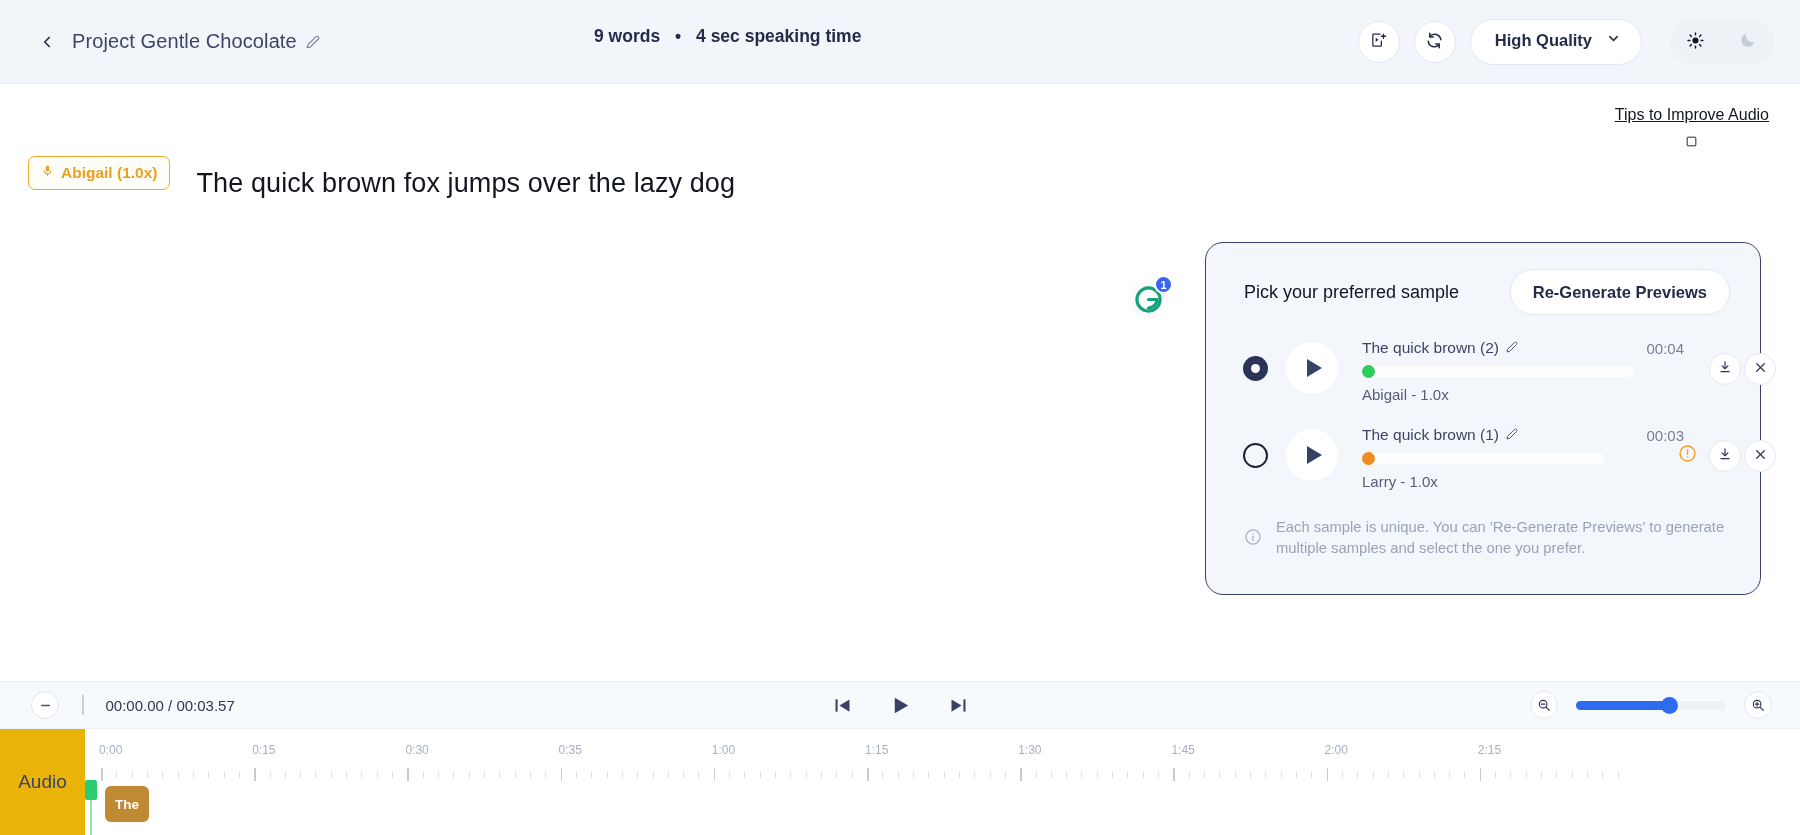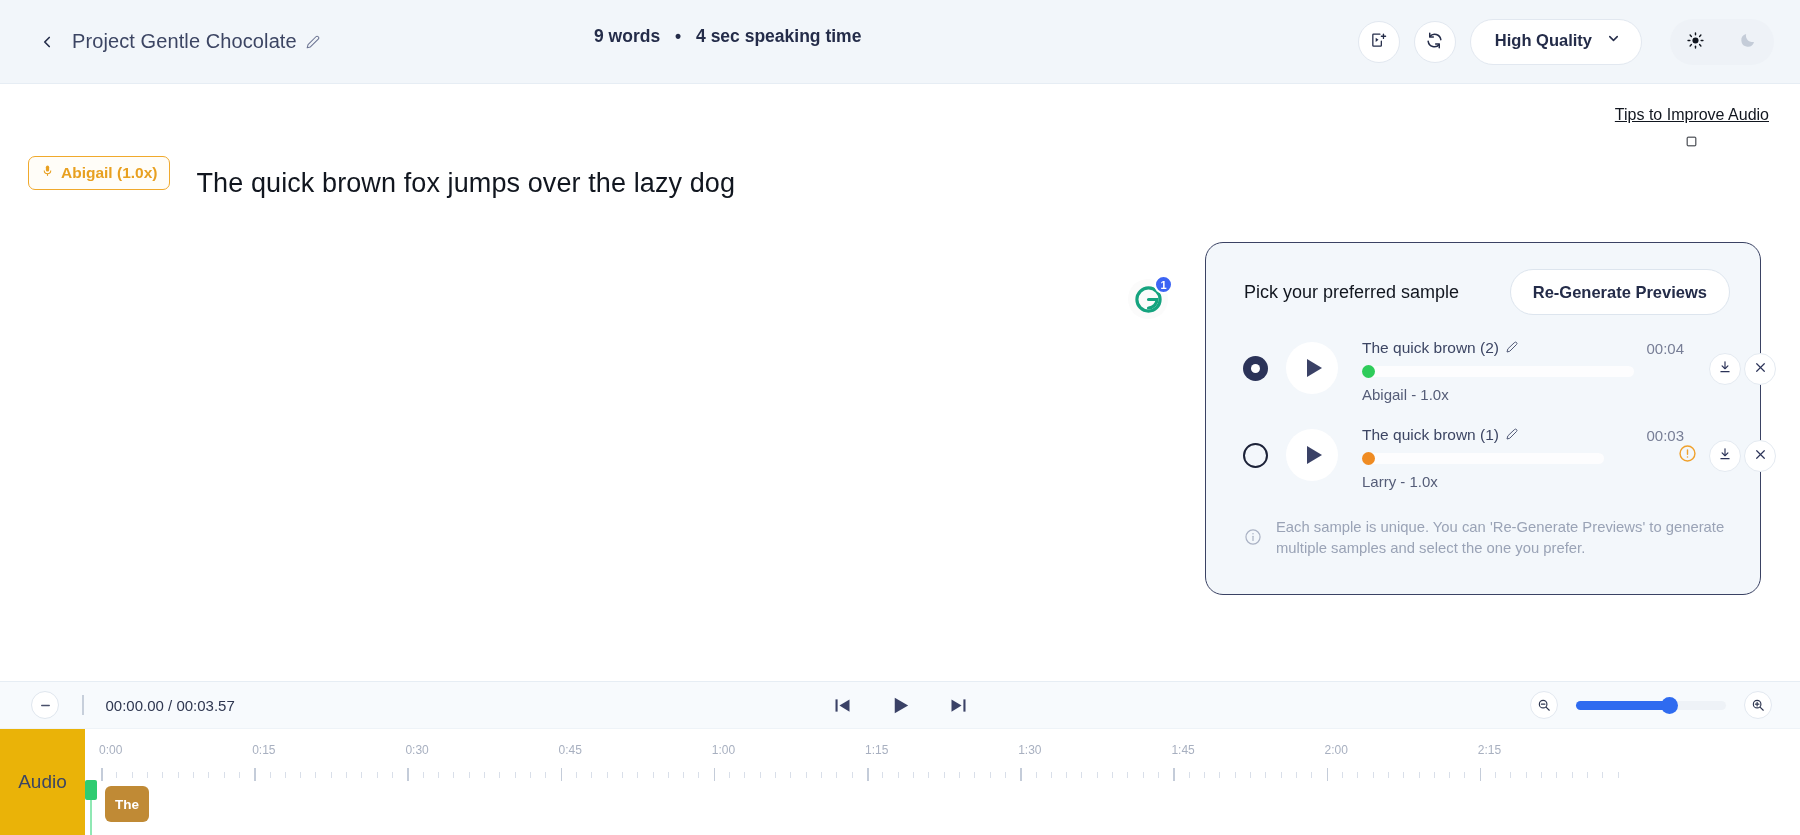--- a/index.html
+++ b/index.html
@@ -500,21 +500,21 @@
         <div class="tick major" style="left: 322.4px;"></div>
         <div class="tick minor" style="left: 337.72px;"></div>
         <div class="tick minor" style="left: 353.04px;"></div>
         <div class="tick minor" style="left: 368.36px;"></div>
         <div class="tick minor" style="left: 383.68px;"></div>
         <div class="tick minor" style="left: 399px;"></div>
         <div class="tick minor" style="left: 414.32px;"></div>
         <div class="tick minor" style="left: 429.64px;"></div>
         <div class="tick minor" style="left: 444.96px;"></div>
         <div class="tick minor" style="left: 460.28px;"></div>
-        <div class="tick-label" style="left: 473.6px;">0:45</div>
+        <div class="tick-label" style="left: 473.6px;">0:35</div>
         <div class="tick major" style="left: 475.6px;"></div>
         <div class="tick minor" style="left: 490.92px;"></div>
         <div class="tick minor" style="left: 506.24px;"></div>
         <div class="tick minor" style="left: 521.56px;"></div>
         <div class="tick minor" style="left: 536.88px;"></div>
         <div class="tick minor" style="left: 552.2px;"></div>
         <div class="tick minor" style="left: 567.52px;"></div>
         <div class="tick minor" style="left: 582.84px;"></div>
         <div class="tick minor" style="left: 598.16px;"></div>
         <div class="tick minor" style="left: 613.48px;"></div>

